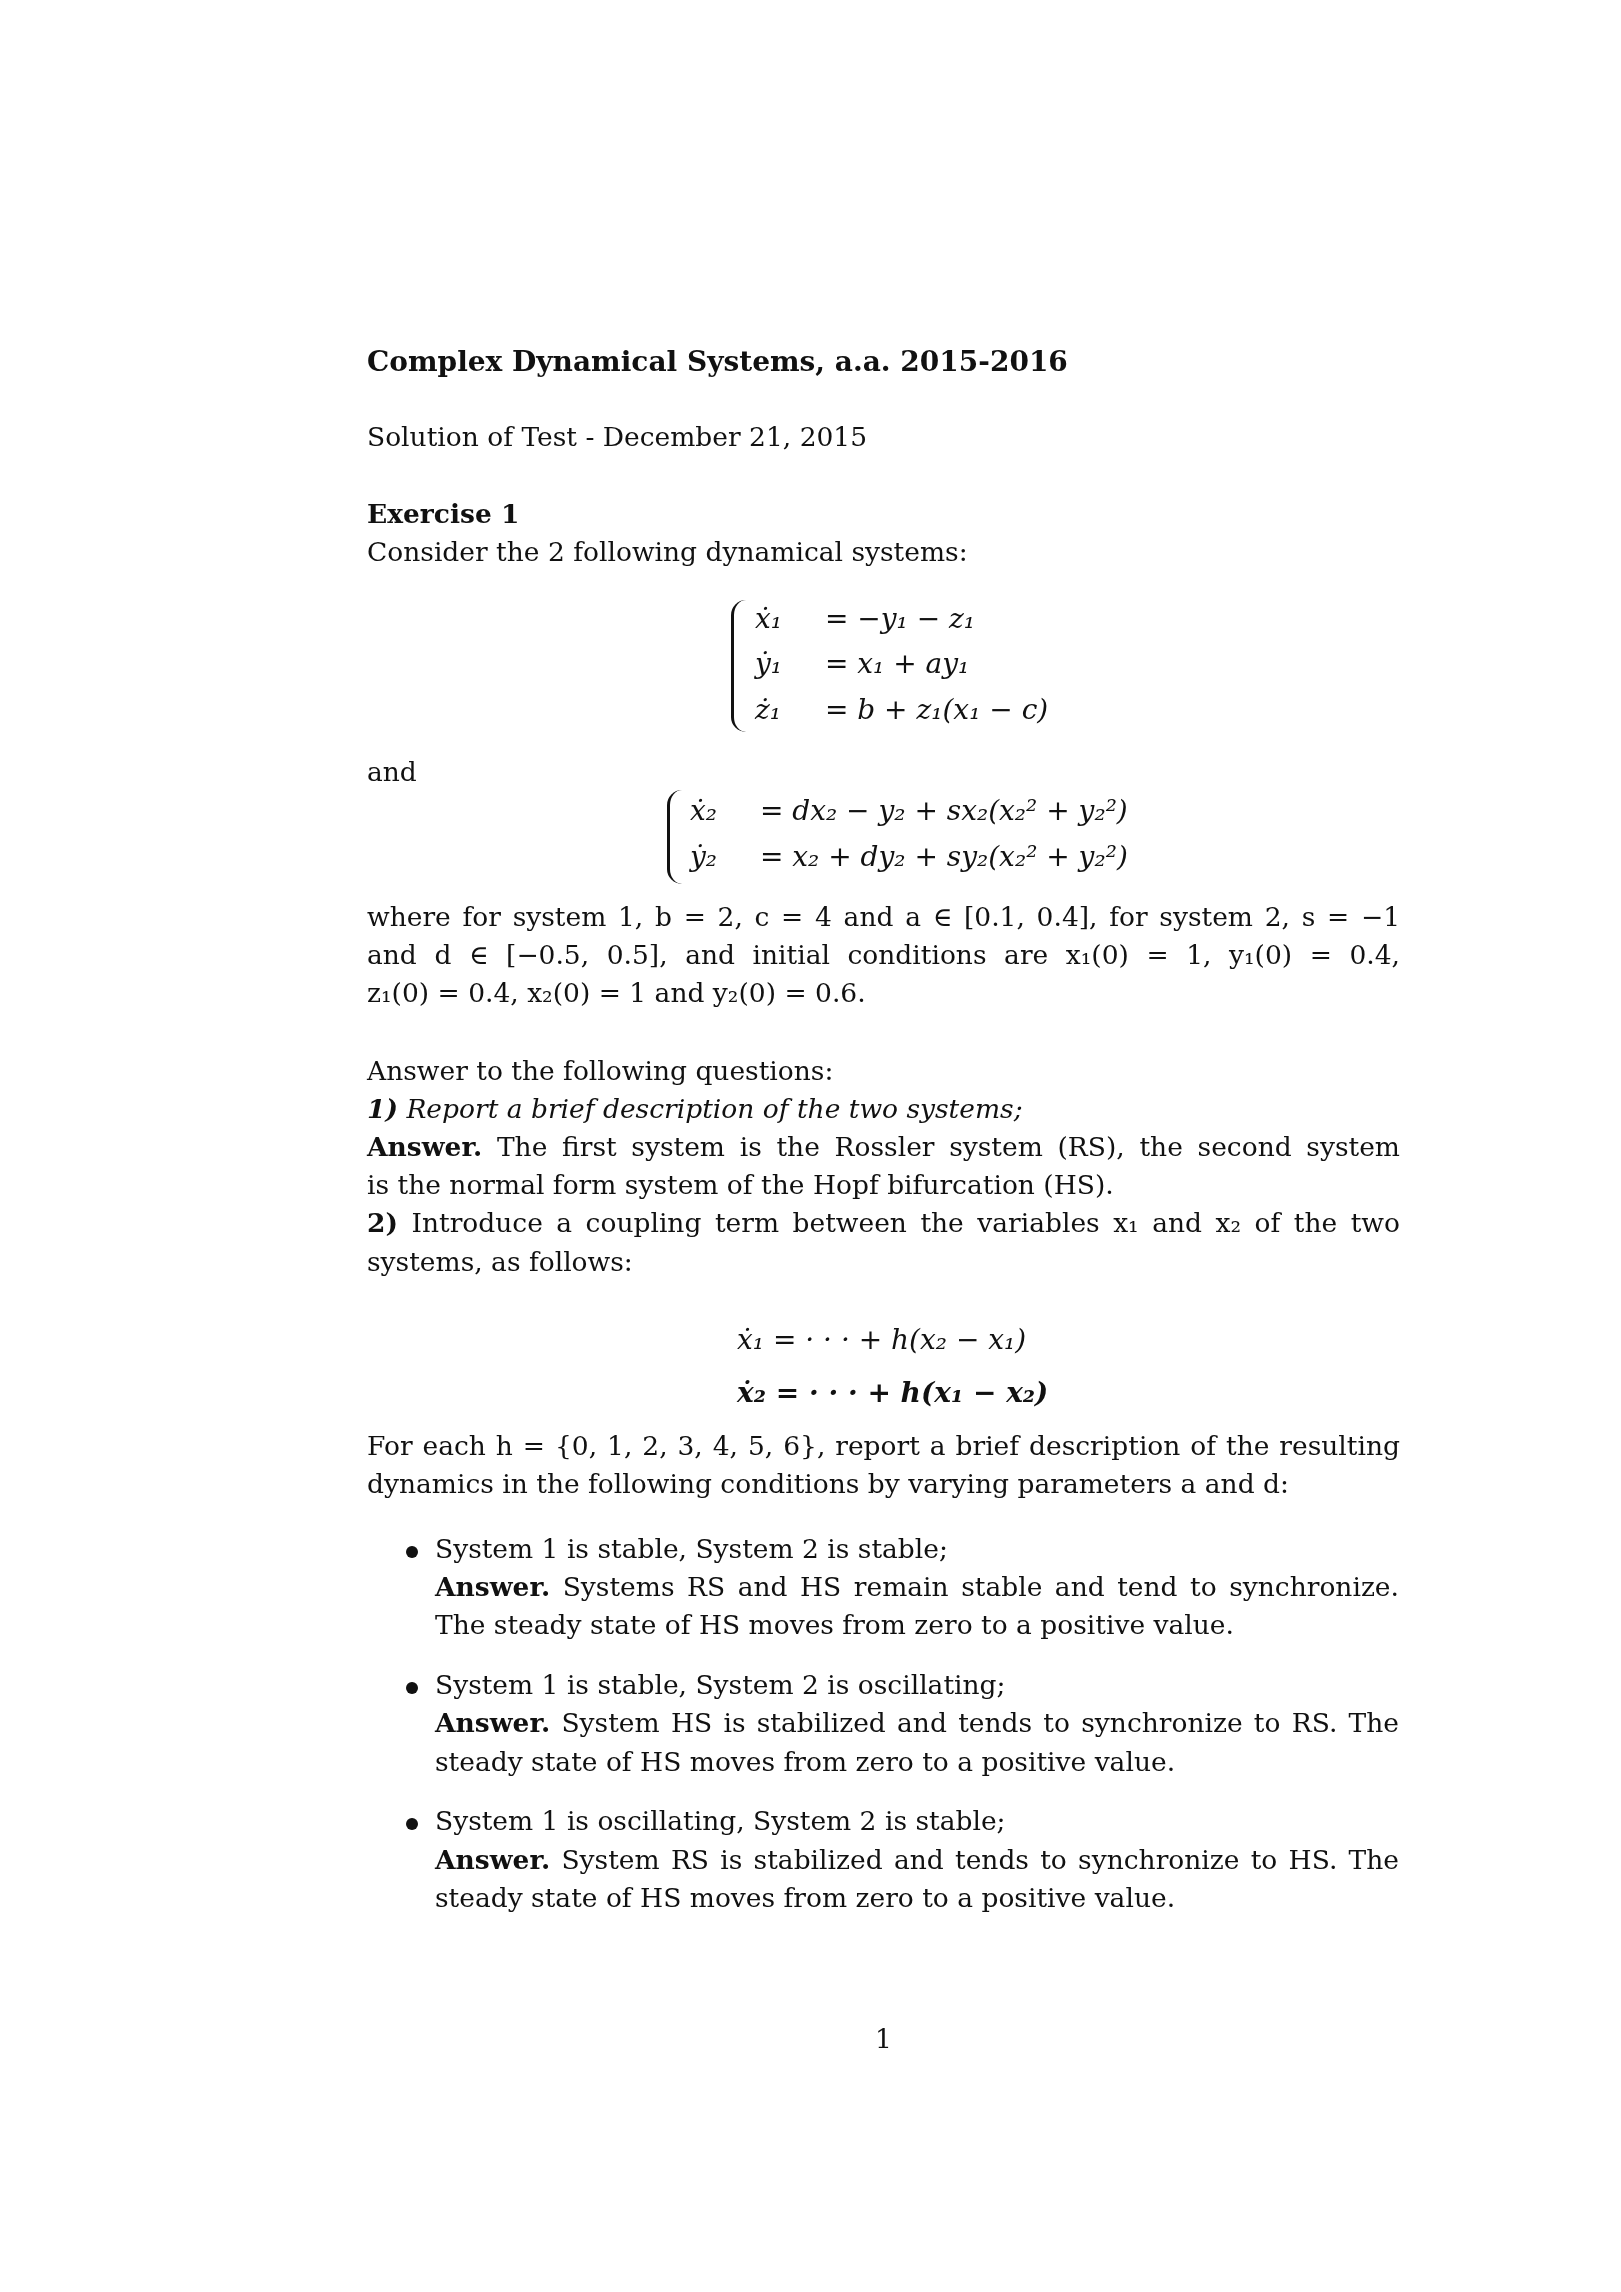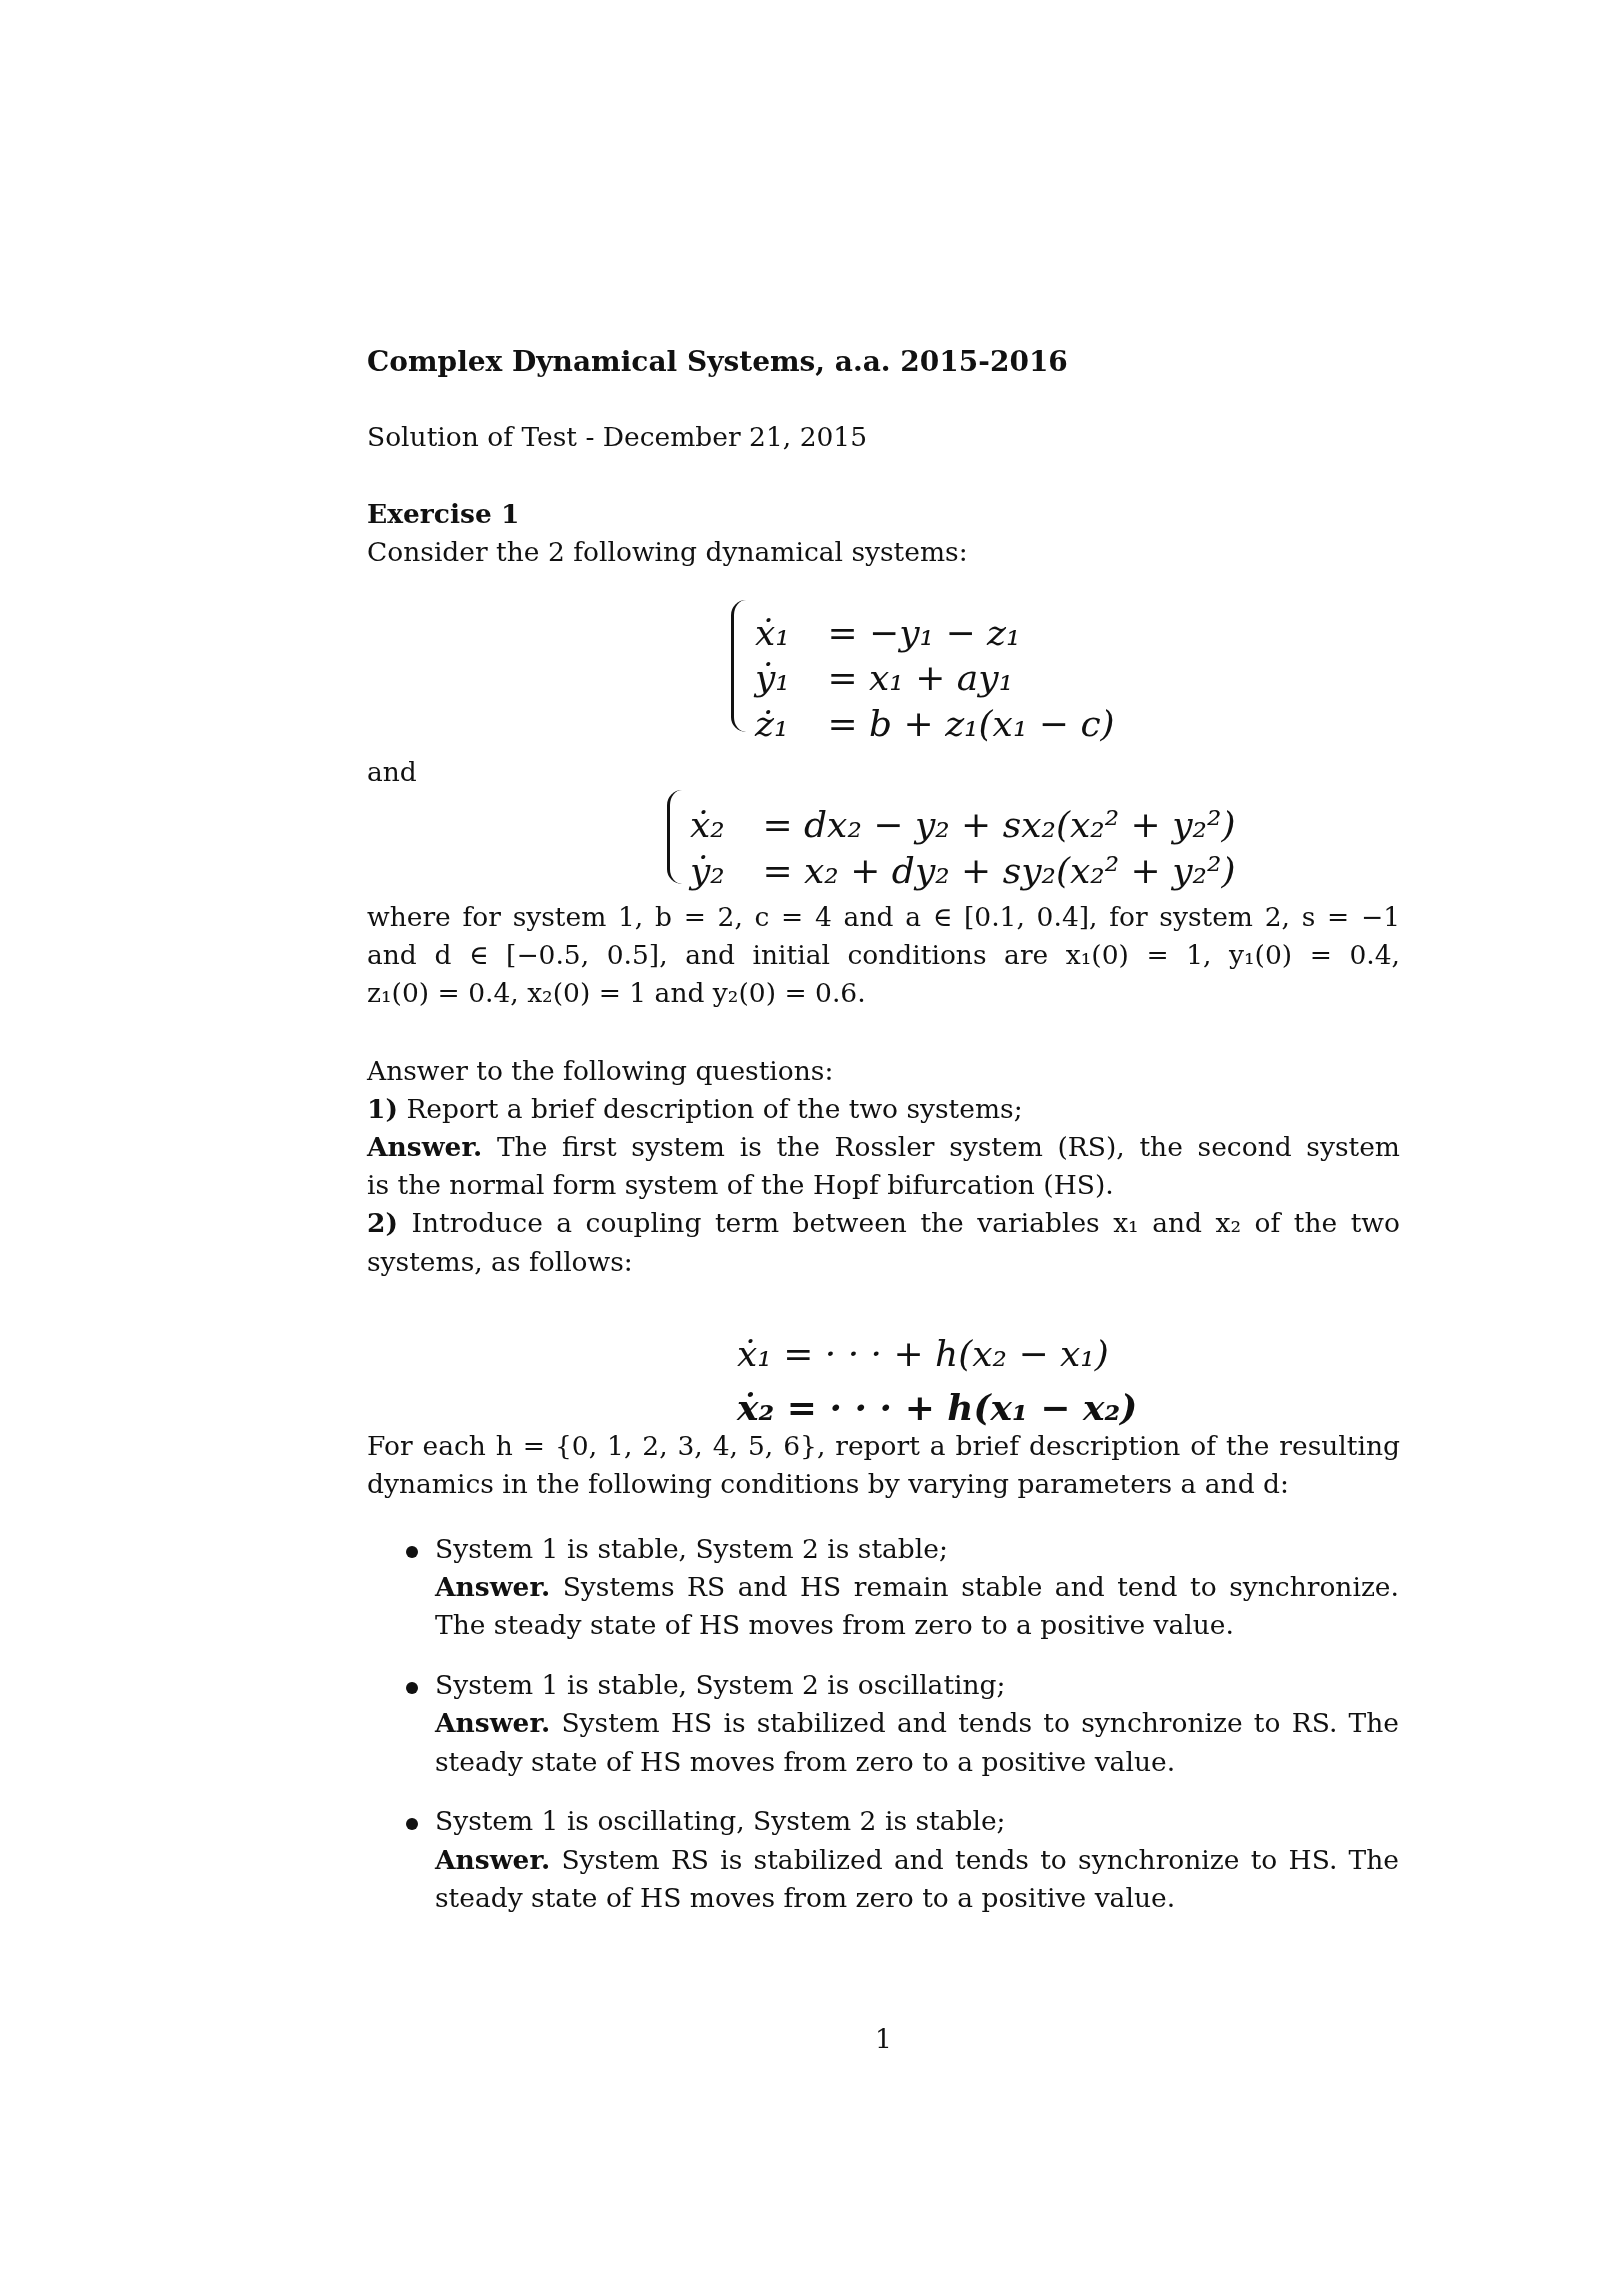--- a/index.html
+++ b/index.html
@@ -4,21 +4,21 @@
 <style>
   html, body { margin: 0; padding: 0; background: #ffffff; }
   body { width: 1621px; height: 2293px; position: relative; overflow: hidden;
          font-family: "DejaVu Serif", "Liberation Serif", serif; color: #111; }
   .page { position: absolute; left: 0; top: 0; width: 1621px; height: 1674px; background: #fff; }
   .line { position: absolute; left: 367px; width: 1033px; font-size: 26.5px; line-height: 1; white-space: nowrap; }
   .just { text-align: justify; text-align-last: justify; }
   .b { font-weight: bold; }
   .title { font-size: 28px; font-weight: bold; }
   .math { font-family: "DejaVu Serif", "Liberation Serif", serif; font-style: italic; }
-  .eq { position: absolute; font-size: 36px; white-space: nowrap; margin-top: 10px; }
+  .eq { position: absolute; font-size: 28px; white-space: nowrap; }
   .eq .lhs { display: inline-block; width: 61px; }
   .brace { position: absolute; border-left: 3.9px solid #111; border-radius: 17.6px 0 0 17.6px; width: 11.8px; }
   .bullet { position: absolute; left: 406px; width: 11.8px; height: 11.8px; border-radius: 50%; background: #111; }
   .bl { left: 435px; width: 964px; }
   .pnum { position: absolute; left: 875px; font-size: 26.5px; }
 </style>
 </head>
 <body>
 
 <div class="page">
@@ -53,21 +53,21 @@
     <span class="lhs math">ẏ₂</span>
     <span class="math">= x₂ + dy₂ + sy₂(x₂² + y₂²)</span>
   </div>
 
   <div class="line just" style="top:904px;">where for system 1, b = 2, c = 4 and a ∈ [0.1, 0.4], for system 2, s = −1</div>
   <div class="line just" style="top:942px;">and d ∈ [−0.5, 0.5], and initial conditions are x₁(0) = 1, y₁(0) = 0.4,</div>
   <div class="line" style="top:980px;">z₁(0) = 0.4, x₂(0) = 1 and y₂(0) = 0.6.</div>
 
   <div class="line" style="top:1058px;">Answer to the following questions:</div>
 
-  <div class="line" style="top:1096px;">
+  <div class="line" style="top:1096px;font-style:italic;">
     <span class="b">1)</span>
     <span>Report a brief description of the two systems;</span>
   </div>
   <div class="line just" style="top:1134px;">
     <span class="b">Answer.</span>
     <span>The first system is the Rossler system (RS), the second system</span>
   </div>
   <div class="line" style="top:1172px;">is the normal form system of the Hopf bifurcation (HS).</div>
 
   <div class="line just" style="top:1210px;">

